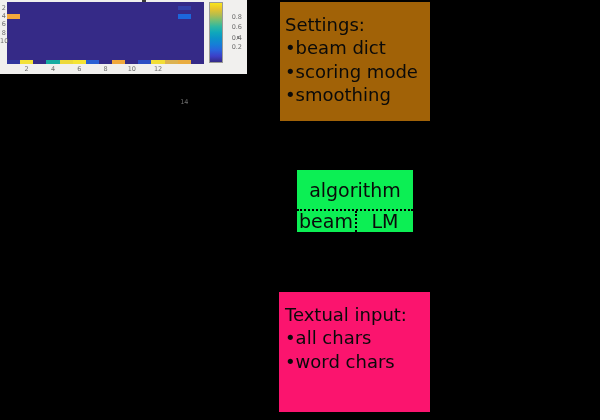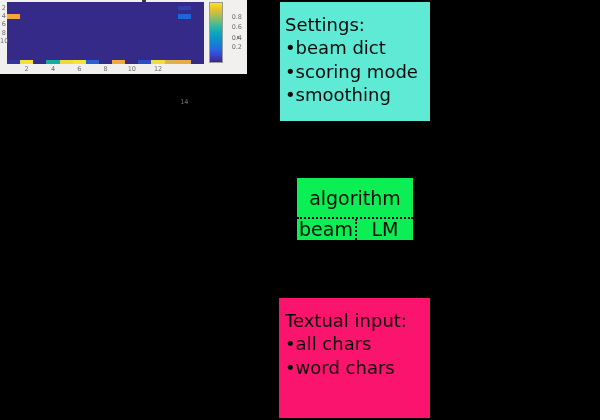--- a/index.html
+++ b/index.html
@@ -44,27 +44,27 @@
   
   .dbox{
     position:absolute; box-sizing:border-box; color:#0a0a0a;
   }
   .box-settings{
     left:280px; top:2px; width:150px; height:119px;
     padding:11px 2px 0 5px;
     font-size:18px; line-height:23.4px;
   }
   .box-input{
-    left:279px; top:298px; width:151px; height:120px;
+    left:279px; top:292px; width:151px; height:120px;
     padding:11px 2px 0 6px;
     font-size:18px; line-height:23.4px;
   }
   .box-line{ white-space:nowrap; }
   .box-algorithm{
-    left:297px; top:178px; width:116px; height:62px;
+    left:297px; top:170px; width:116px; height:62px;
     display:flex; flex-direction:column;
     font-size:19px;
   }
   .algo-title{
     flex:1; display:flex; align-items:center; justify-content:center;
   }
   .algo-bottom{
     height:21px; display:flex;
     border-top:2px dotted #000;
   }
@@ -108,21 +108,21 @@
     <div class="tick-label ytick" style="left: 0px; width: 6px; top: 12.9667px; color: rgb(110, 110, 110);">4</div>
     <div class="tick-label ytick" style="left: 0px; width: 6px; top: 21.2333px; color: rgb(110, 110, 110);">6</div>
     <div class="tick-label ytick" style="left: 0px; width: 6px; top: 29.5px; color: rgb(110, 110, 110);">8</div>
     <div class="tick-label ytick" style="left: 0px; width: 6px; top: 37.7667px; color: rgb(110, 110, 110);">10</div>
     <div class="cb-label" style="top: 13.811px; color: rgb(110, 110, 110);">0.8</div>
     <div class="cb-label" style="top: 23.815px; color: rgb(110, 110, 110);">0.6</div>
     <div class="cb-label" style="top: 35px; color: rgb(110, 110, 110);">0.4</div>
     <div class="cb-label" style="top: 43.823px; color: rgb(110, 110, 110);">0.2</div>
   </div>
 
-<div class="dbox box-settings" style="background: #5eead4;">
+<div class="dbox box-settings" style="background: #a16207;">
   <div class="box-line">Settings:</div>
   <div class="box-line">•beam dict</div>
   <div class="box-line">•scoring mode</div>
   <div class="box-line">•smoothing</div>
 </div>
 
 <div class="dbox box-algorithm" style="background: rgb(12, 239, 84);">
   <div class="algo-title">algorithm</div>
   <div class="algo-bottom">
     <div class="algo-opt">beam</div>

